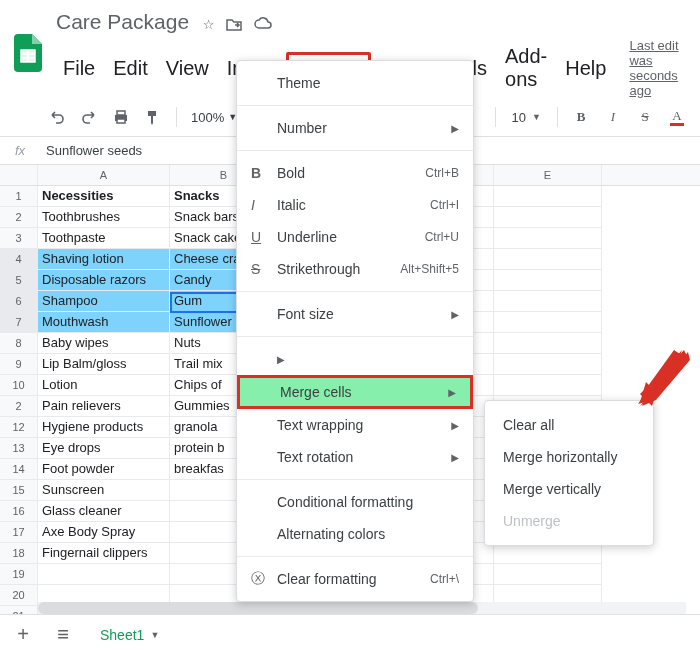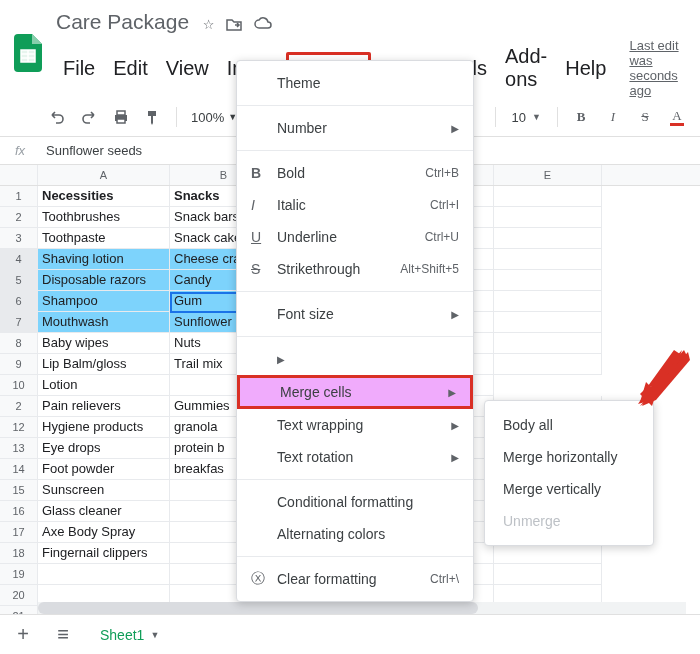--- a/index.html
+++ b/index.html
@@ -146,21 +146,21 @@
     height:32px;
     padding:0 14px;
     font-size:14px; color:#3c4043;
     cursor:pointer;
     position:relative;
   }
   .dd-item .ico { width:26px; display:flex; align-items:center; color:#5f6368;}
   .dd-item .lbl { flex:1; }
   .dd-item .sc { color:#5f6368; font-size:12px;}
   .dd-item .arrow { color:#5f6368; font-size:10px;}
-  .dd-item.hover { background:#f0abfc;}
+  .dd-item.hover { background:#86efac;}
   .dd-item.highlighted {
     border:3px solid #d93025;
     height:34px;
   }
   .dd-sep { height:1px; background:#e8eaed; margin:6px 0;}
   
   .submenu {
     position:absolute;
     left:484px; top:400px;
     width:170px;
@@ -377,20 +377,21 @@
         <div class="row-h">9</div>
         <div class="cell a">Lip Balm/gloss</div>
         <div class="cell b">Trail mix</div>
         <div class="cell c"></div>
         <div class="cell"></div>
         <div class="cell"></div>
       </div>
       <div class="row">
         <div class="row-h">10</div>
         <div class="cell a">Lotion</div>
+        <div class="cell b">Chips of</div>
         <div class="cell c"></div>
         <div class="cell"></div>
         <div class="cell"></div>
       </div>
       <div class="row">
         <div class="row-h">2</div>
         <div class="cell a">Pain relievers</div>
         <div class="cell b">Gummies</div>
         <div class="cell c"></div>
         <div class="cell"></div>
@@ -565,21 +566,21 @@
     </div>
   <div class="dd-sep"></div>
   <div class="dd-item">
       <span class="ico">ⓧ</span>
       <span class="lbl">Clear formatting</span>
       <span class="sc">Ctrl+\</span>
     </div>
 </div>
 
 <div class="submenu">
-  <div class="sub-item">Body all</div>
+  <div class="sub-item">Clear all</div>
   <div class="sub-item">Merge horizontally</div>
   <div class="sub-item">Merge vertically</div>
   <div class="sub-item disabled">Unmerge</div>
 </div>
 
 <div class="red-arrow">
   <svg width="52" height="58" viewBox="0 0 52 58">
       <path fill="#d93025" d="M42 4 L6 44 L18 44 L14 56 L2 44 L10 36 L36 0 Z"></path>
       <path fill="#d93025" d="M46 0 L8 42 L0 54 L14 50 L50 8 Z"></path>
       <polygon fill="#d93025" points="50,2 10,46 4,56 18,50 52,10"></polygon>

